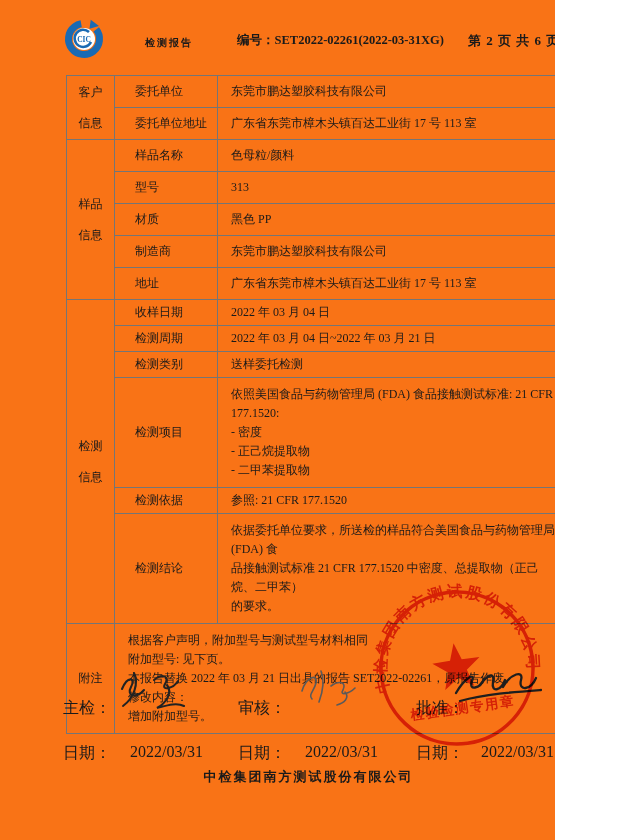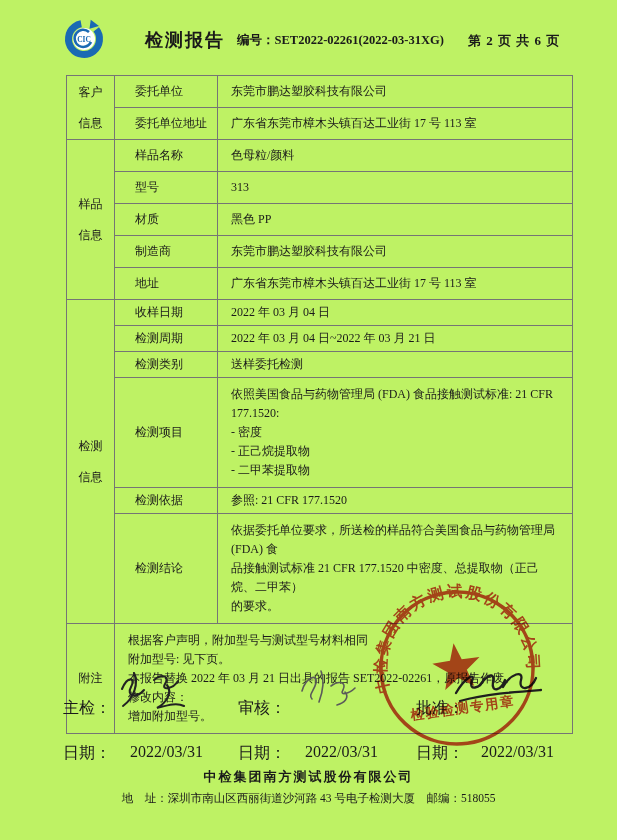--- a/index.html
+++ b/index.html
@@ -1,25 +1,25 @@
 <!DOCTYPE html>
 <html><head>
 <meta charset="utf-8">
 <style>
   * { margin:0; padding:0; box-sizing:border-box; }
   html,body { background:#ffffff; }
   .page {
-    position:relative; width:617px; height:840px; background:#bef264;
+    position:relative; width:555px; height:840px; background:#f97316;
     font-family:"Liberation Serif","DejaVu Serif",serif;
     color:#1a1a1a; overflow:hidden;
   }
   
   .hdr { position:absolute; left:0; top:0; width:617px; height:72px; }
   .logo { position:absolute; left:62px; top:17px; }
-  .hdr-title { position:absolute; left:145px; top:28px; font-weight:bold; font-size:18px; letter-spacing:2px; }
+  .hdr-title { position:absolute; left:145px; top:36px; font-weight:bold; font-size:10px; letter-spacing:2px; }
   .hdr-no { position:absolute; left:237px; top:32px; font-weight:bold; font-size:12.5px; }
   .hdr-page { position:absolute; left:468px; top:32px; font-weight:bold; font-size:13px; letter-spacing:1px; }
   
   table.rpt {
     position:absolute; left:66px; top:75px;
     border-collapse:collapse; table-layout:fixed; width:506px;
     font-size:12px;
   }
   table.rpt td { border:1px solid #757575; vertical-align:middle; }
   td.grp { text-align:center; font-size:12px; }
@@ -216,16 +216,15 @@
       <text font-size="15.5" font-weight="bold" letter-spacing="2.5" font-family="Liberation Serif, serif">
         <textPath href="#ringPath" startOffset="50%" text-anchor="middle">中检集团南方测试股份有限公司</textPath>
       </text>
       <polygon points="0,-25 5.9,-8.1 23.8,-7.7 9.5,3.1 14.7,20.2 0,10 -14.7,20.2 -9.5,3.1 -23.8,-7.7 -5.9,-8.1"></polygon>
       <text x="0" y="45" text-anchor="middle" font-size="13.5" font-weight="bold" letter-spacing="1.5" font-family="Liberation Serif, serif">检验检测专用章</text>
     </g>
   </svg>
 
   <div class="footer">
     <div class="f-company">中检集团南方测试股份有限公司</div>
-    <div class="f-line"><span>地　址：</span><span>深圳市南山区西丽街道沙河路 43 号电子检测大厦</span>　<span>邮编：</span><span>518055</span></div>
   </div>
 
 </div>
 
 </body></html>

